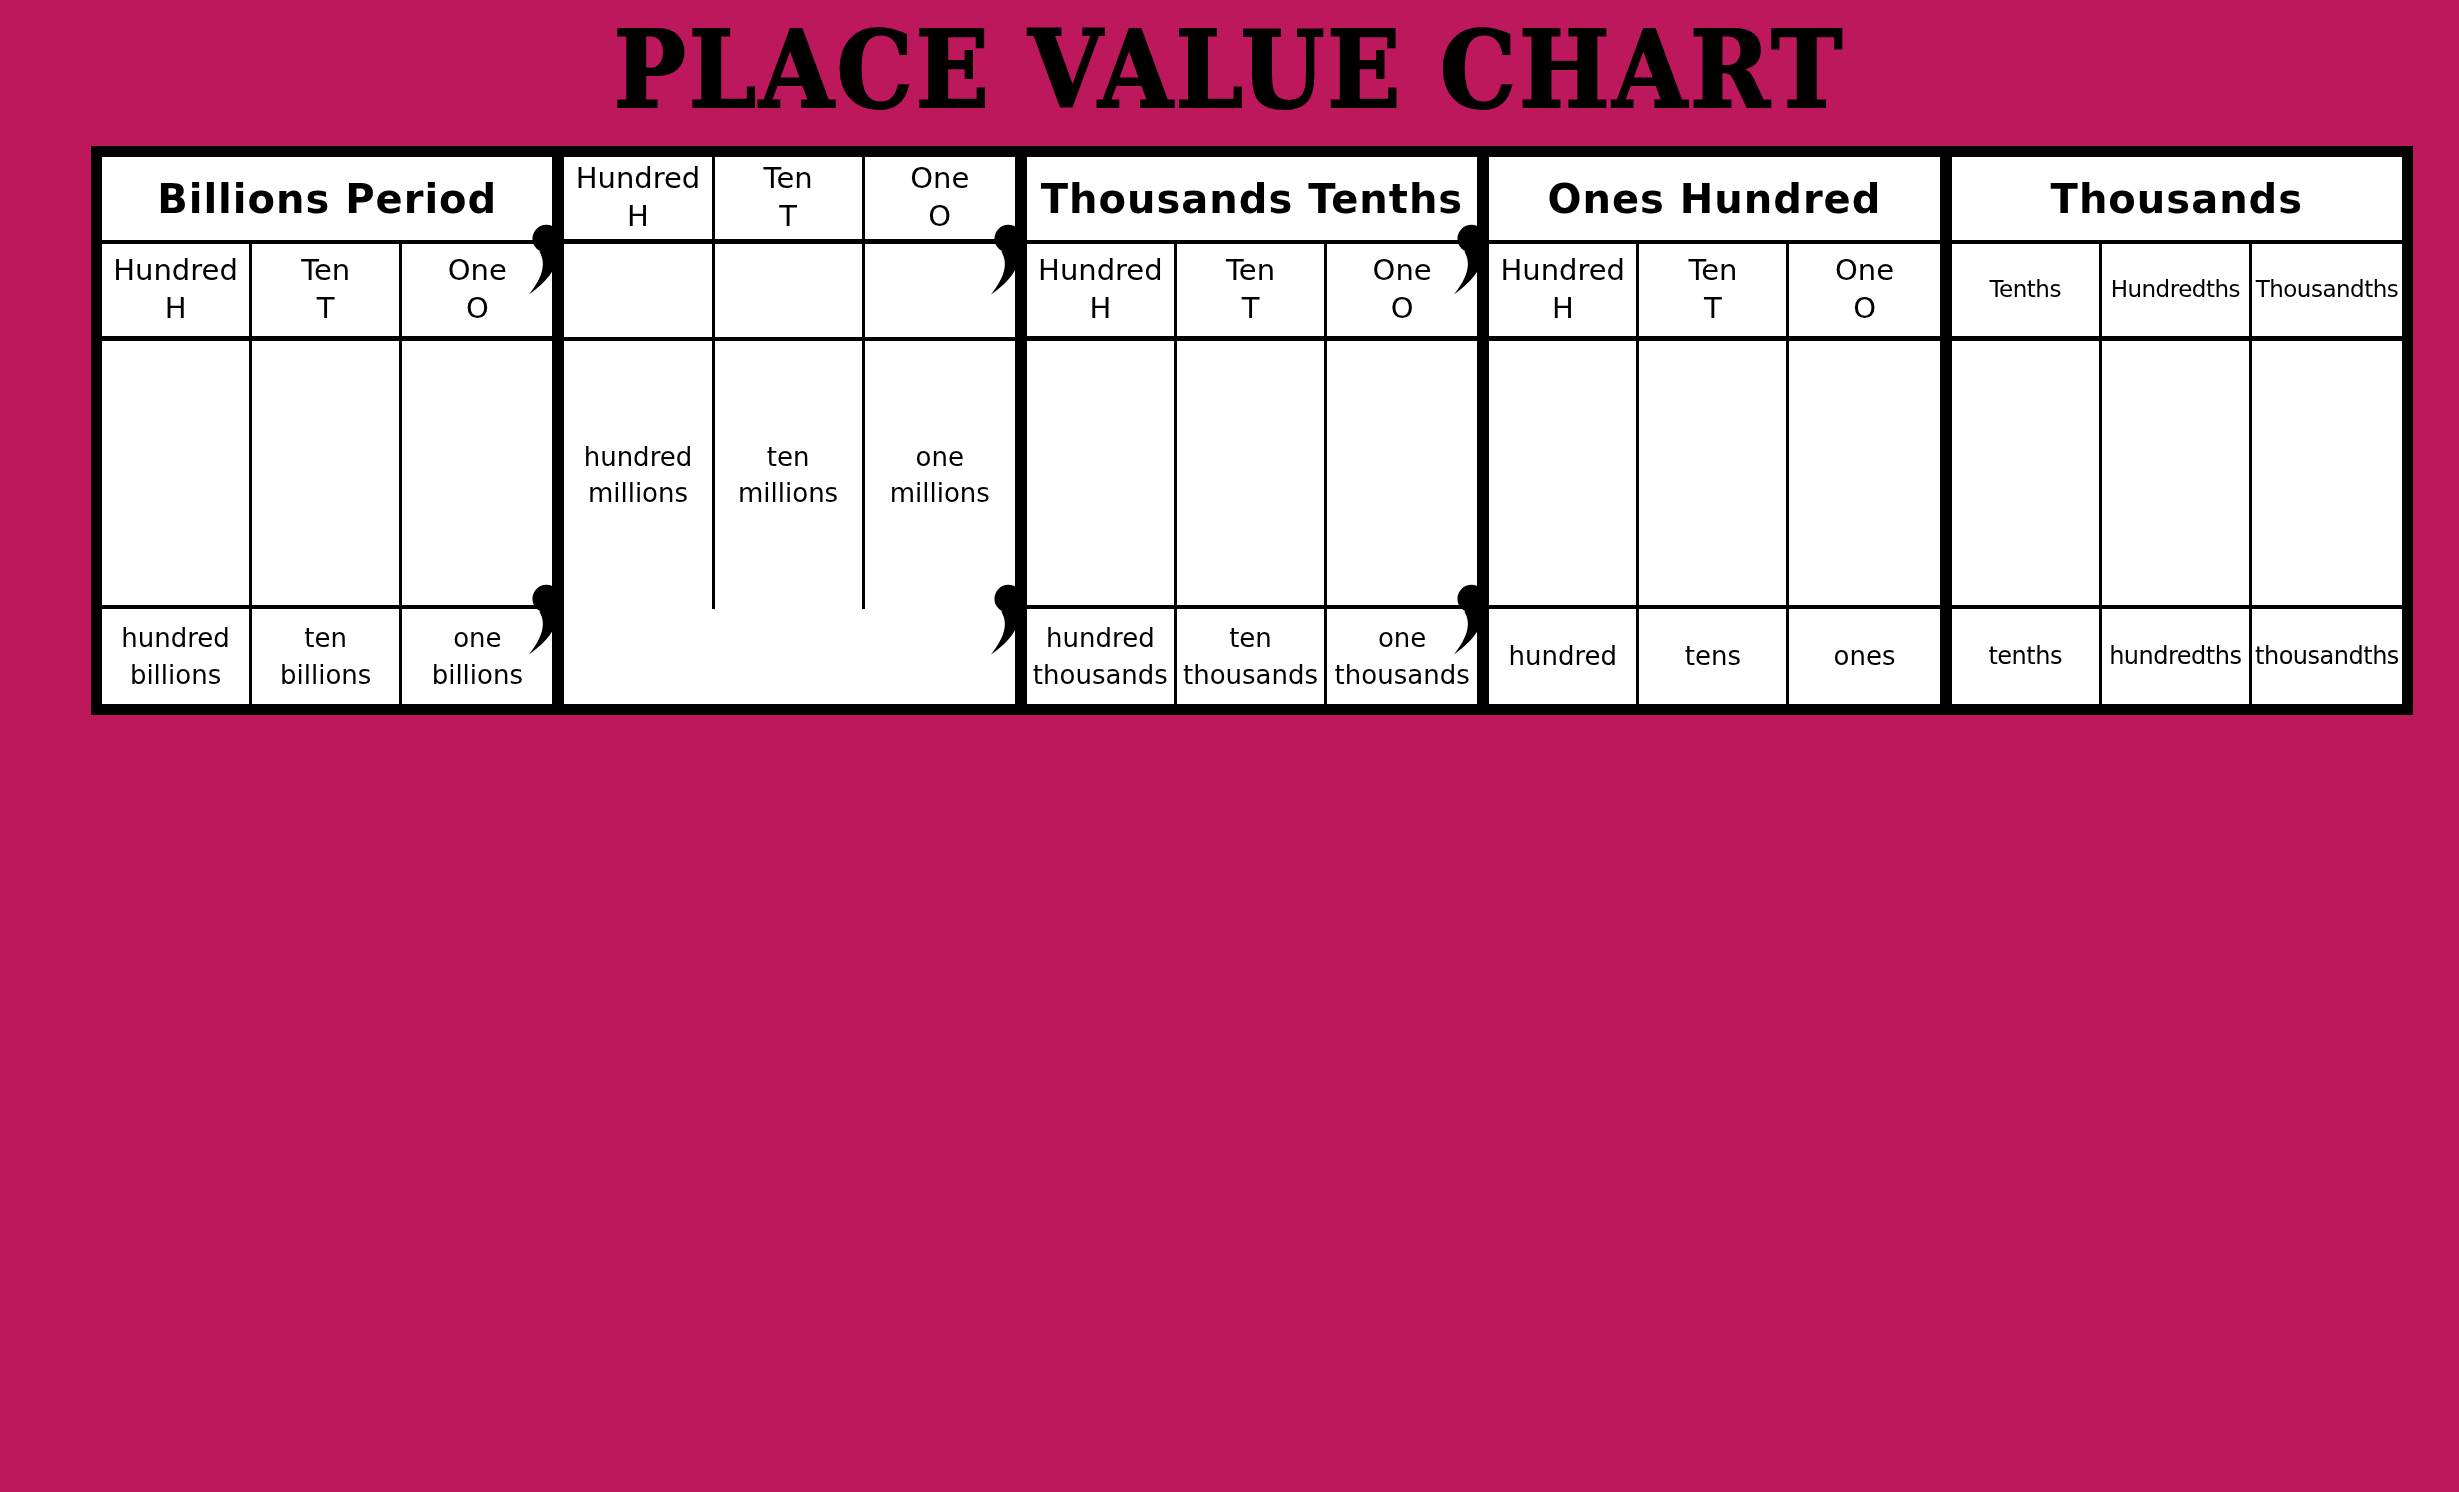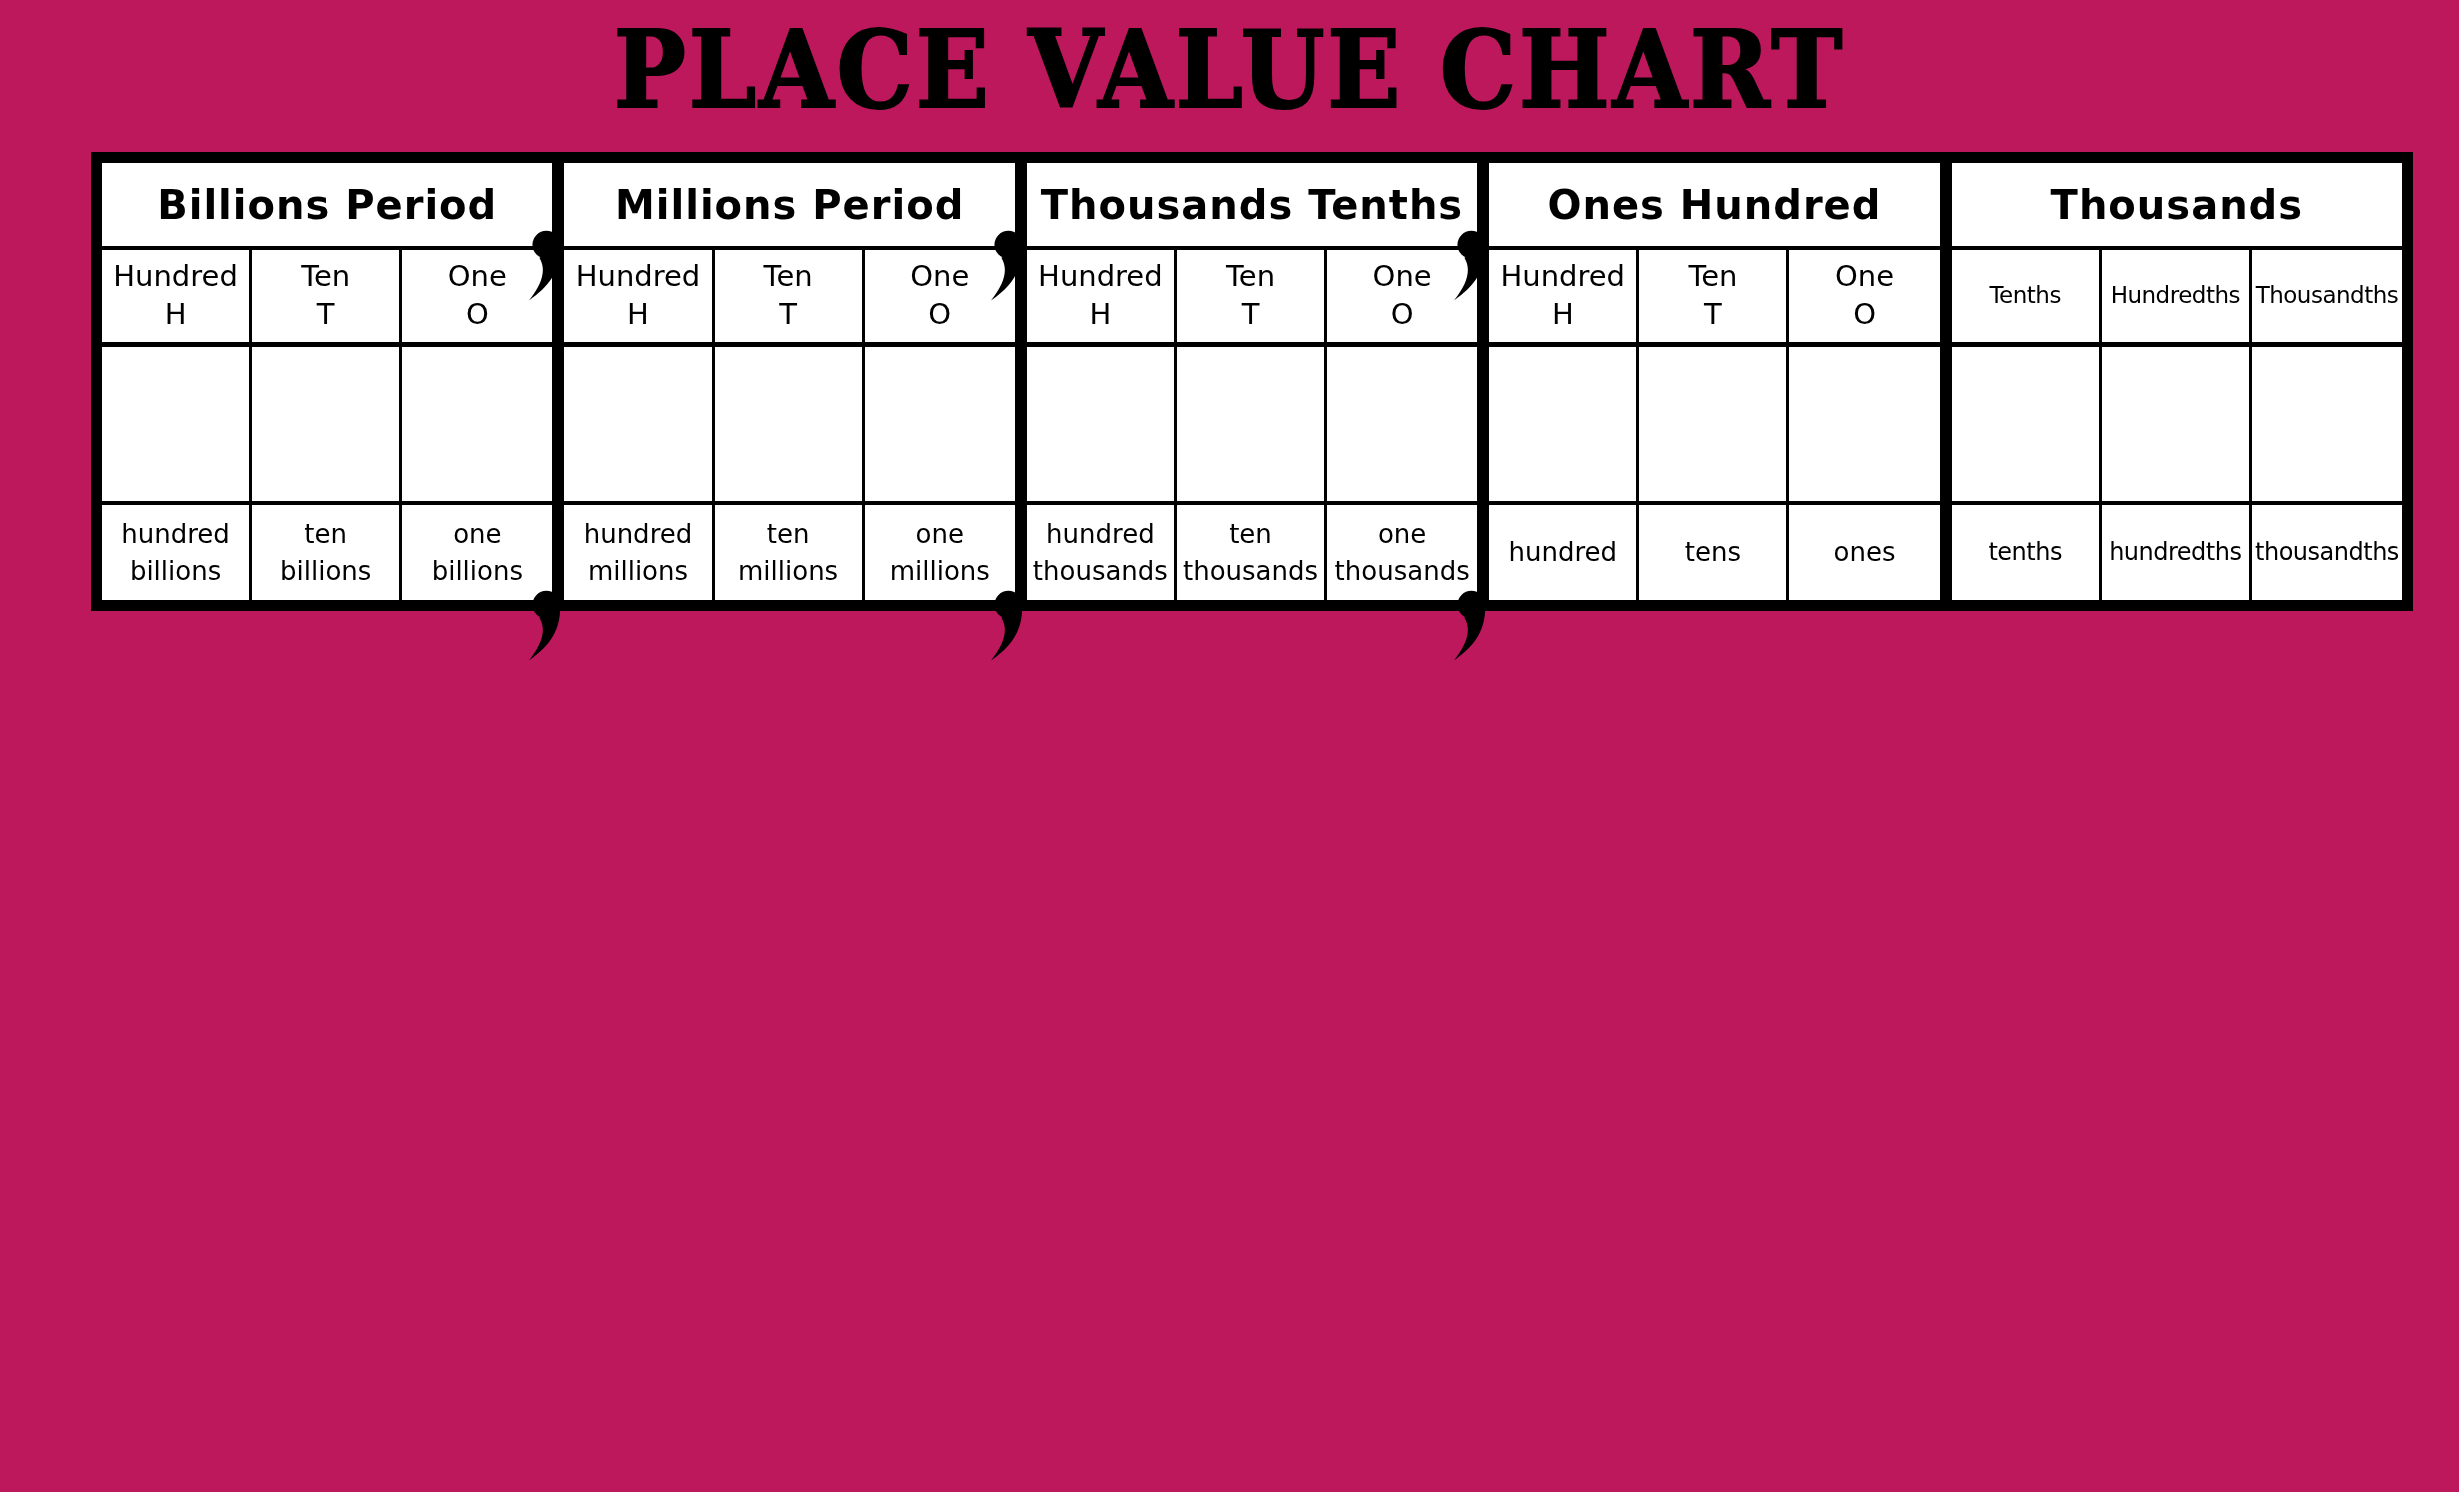--- a/index.html
+++ b/index.html
@@ -19,22 +19,22 @@
     font-weight:bold;
     font-size:96px;
     letter-spacing:2.9px;
     transform:scaleY(1.12);
     transform-origin:top center;
     -webkit-text-stroke:1.9px #000;
   }
 
   
   .pv-table {
-    position:absolute; left:91px; top:152px;
-    width:2322px; height:459px;
+    position:absolute; left:91px; top:146px;
+    width:2322px; height:569px;
     border:11.5px solid #000;
     display:flex;
     background:#fff;
   }
   .period {
     position:relative;
     flex:1 1 0;
     display:grid;
     grid-template-columns:1fr 1fr 1fr;
     grid-template-rows:87px 97px 1fr 95px;
@@ -125,21 +125,20 @@
       </span>
       <span class="sep comma-bottom">
         <svg class="comma" viewBox="0 0 46 82">
             <circle cx="28" cy="16" r="16"></circle>
             <path d="M44,18 C44,44 34,62 8,80 C24,60 28,44 20,31 Z"></path>
           </svg>
       </span>
     </section>
 
     <section class="period">
-      <header class="ph">Millions Period</header>
 
       <div class="cell sub c1">
         <span>Hundred</span>
         <span>H</span>
       </div>
       <div class="cell sub c2">
         <span>Ten</span>
         <span>T</span>
       </div>
       <div class="cell sub c3">

